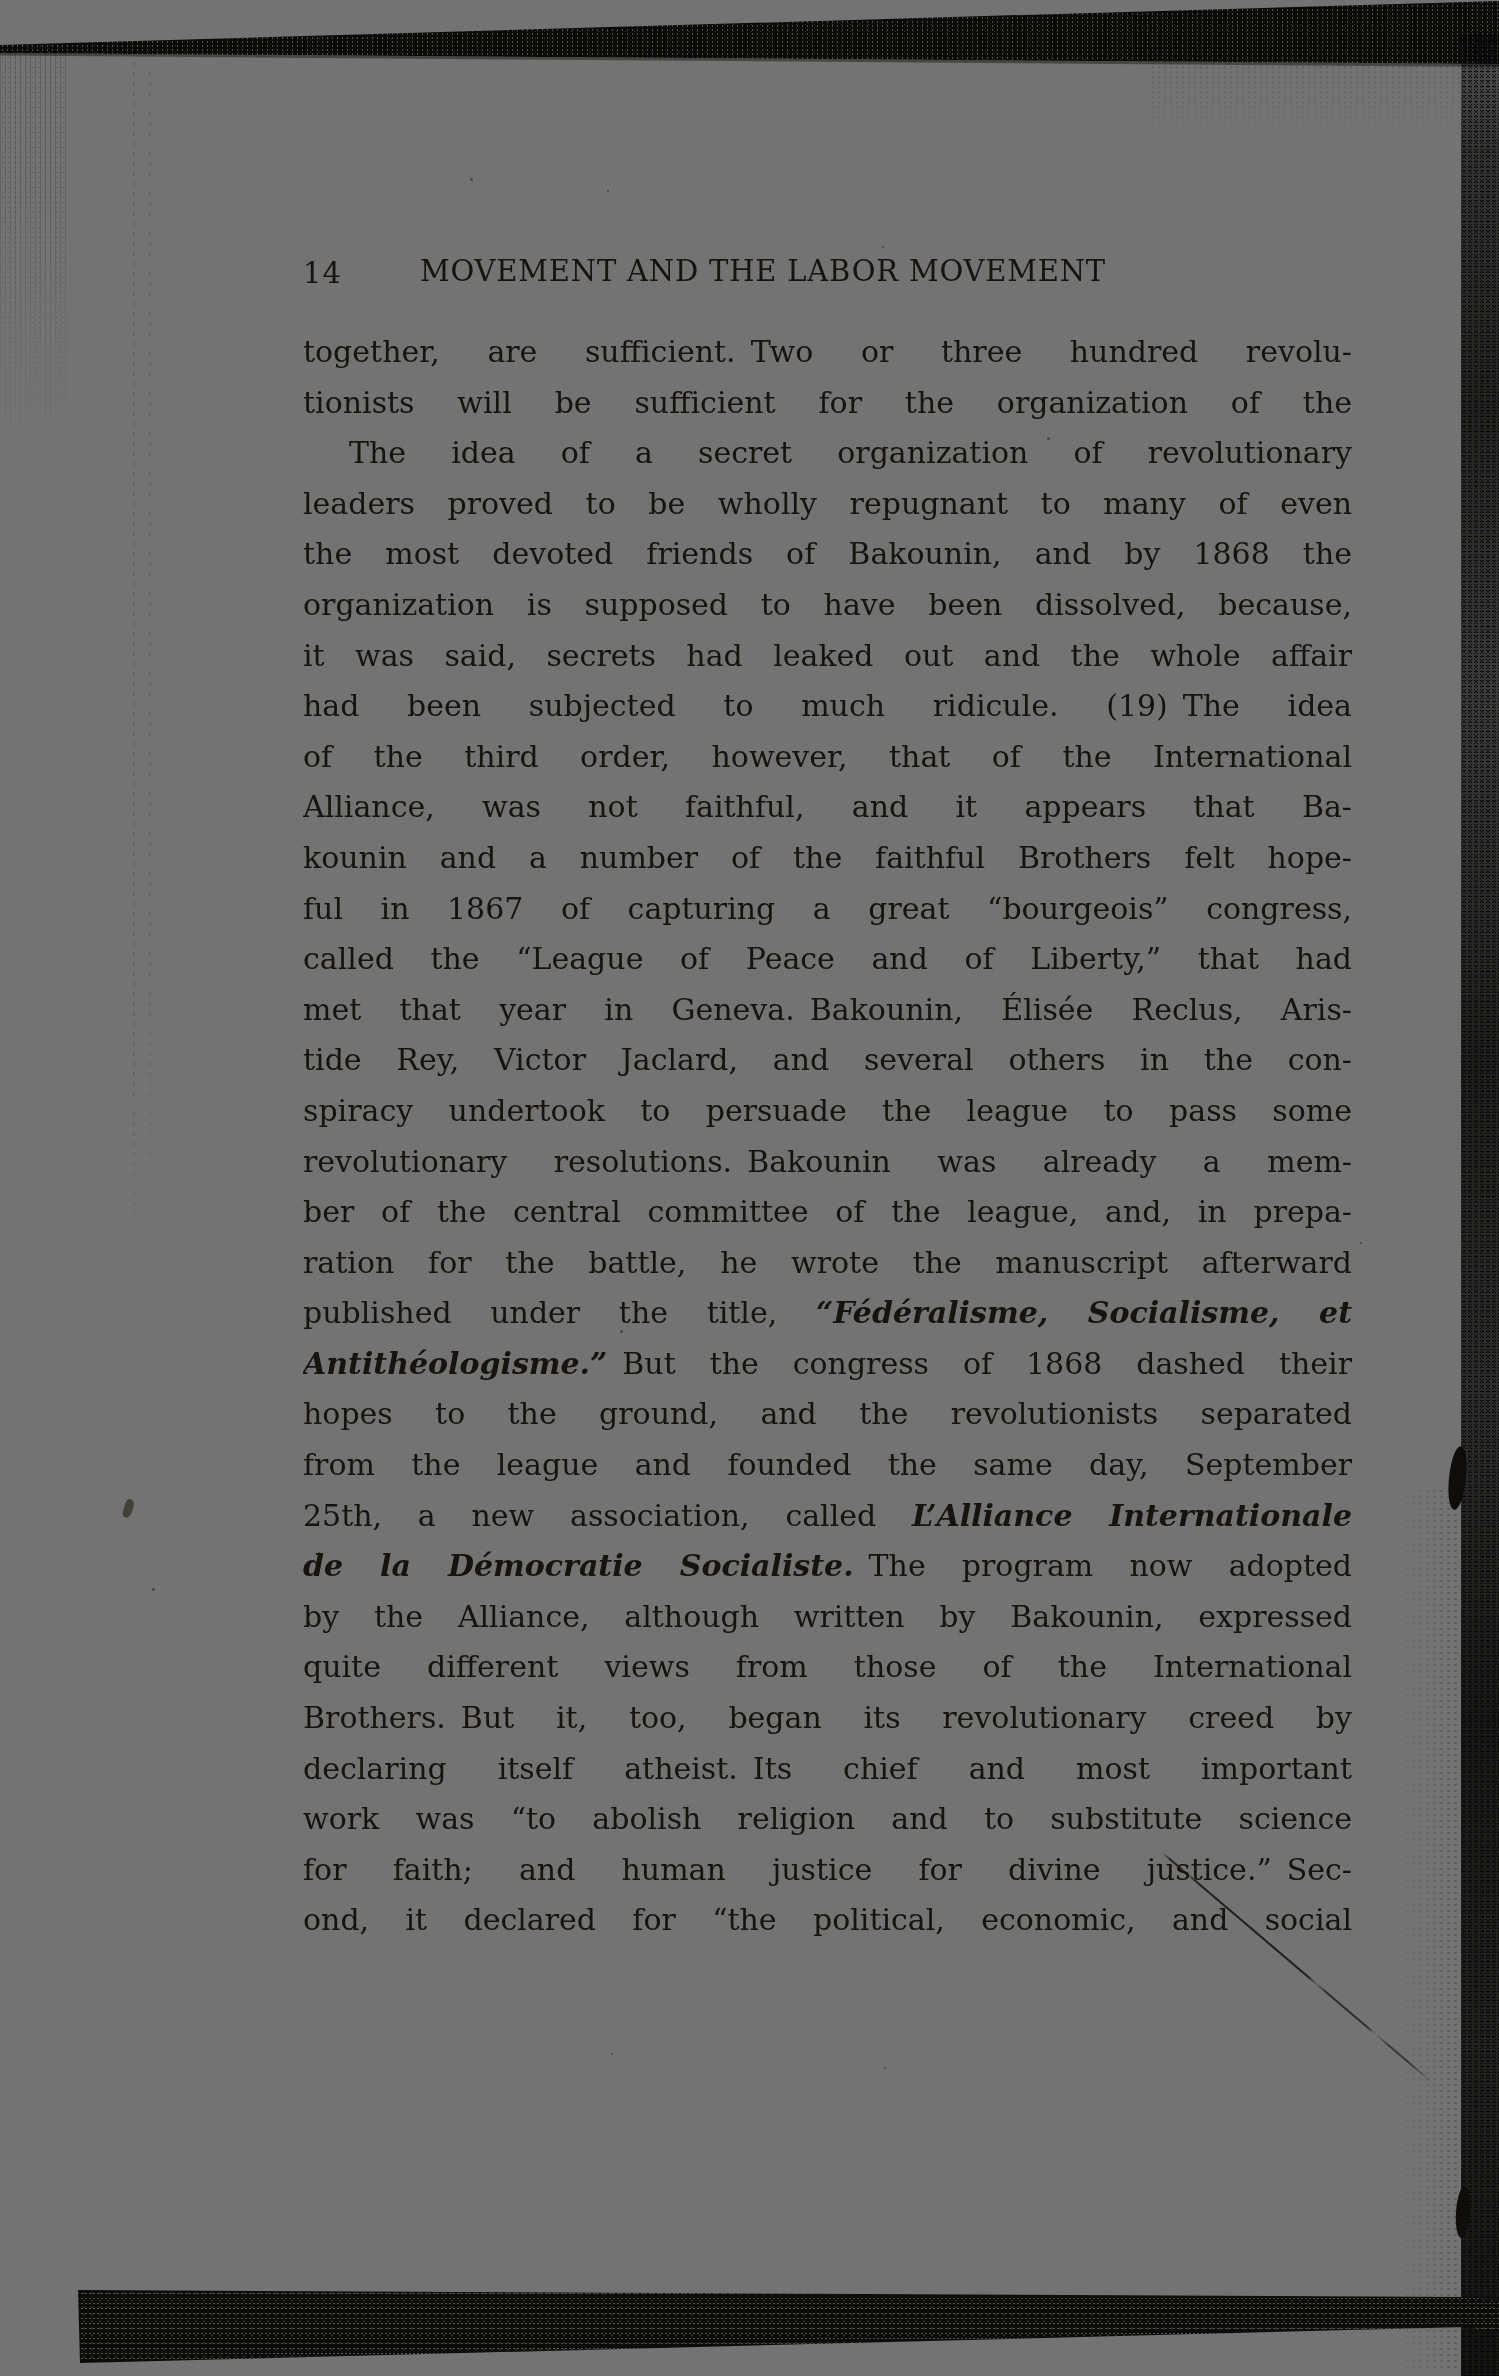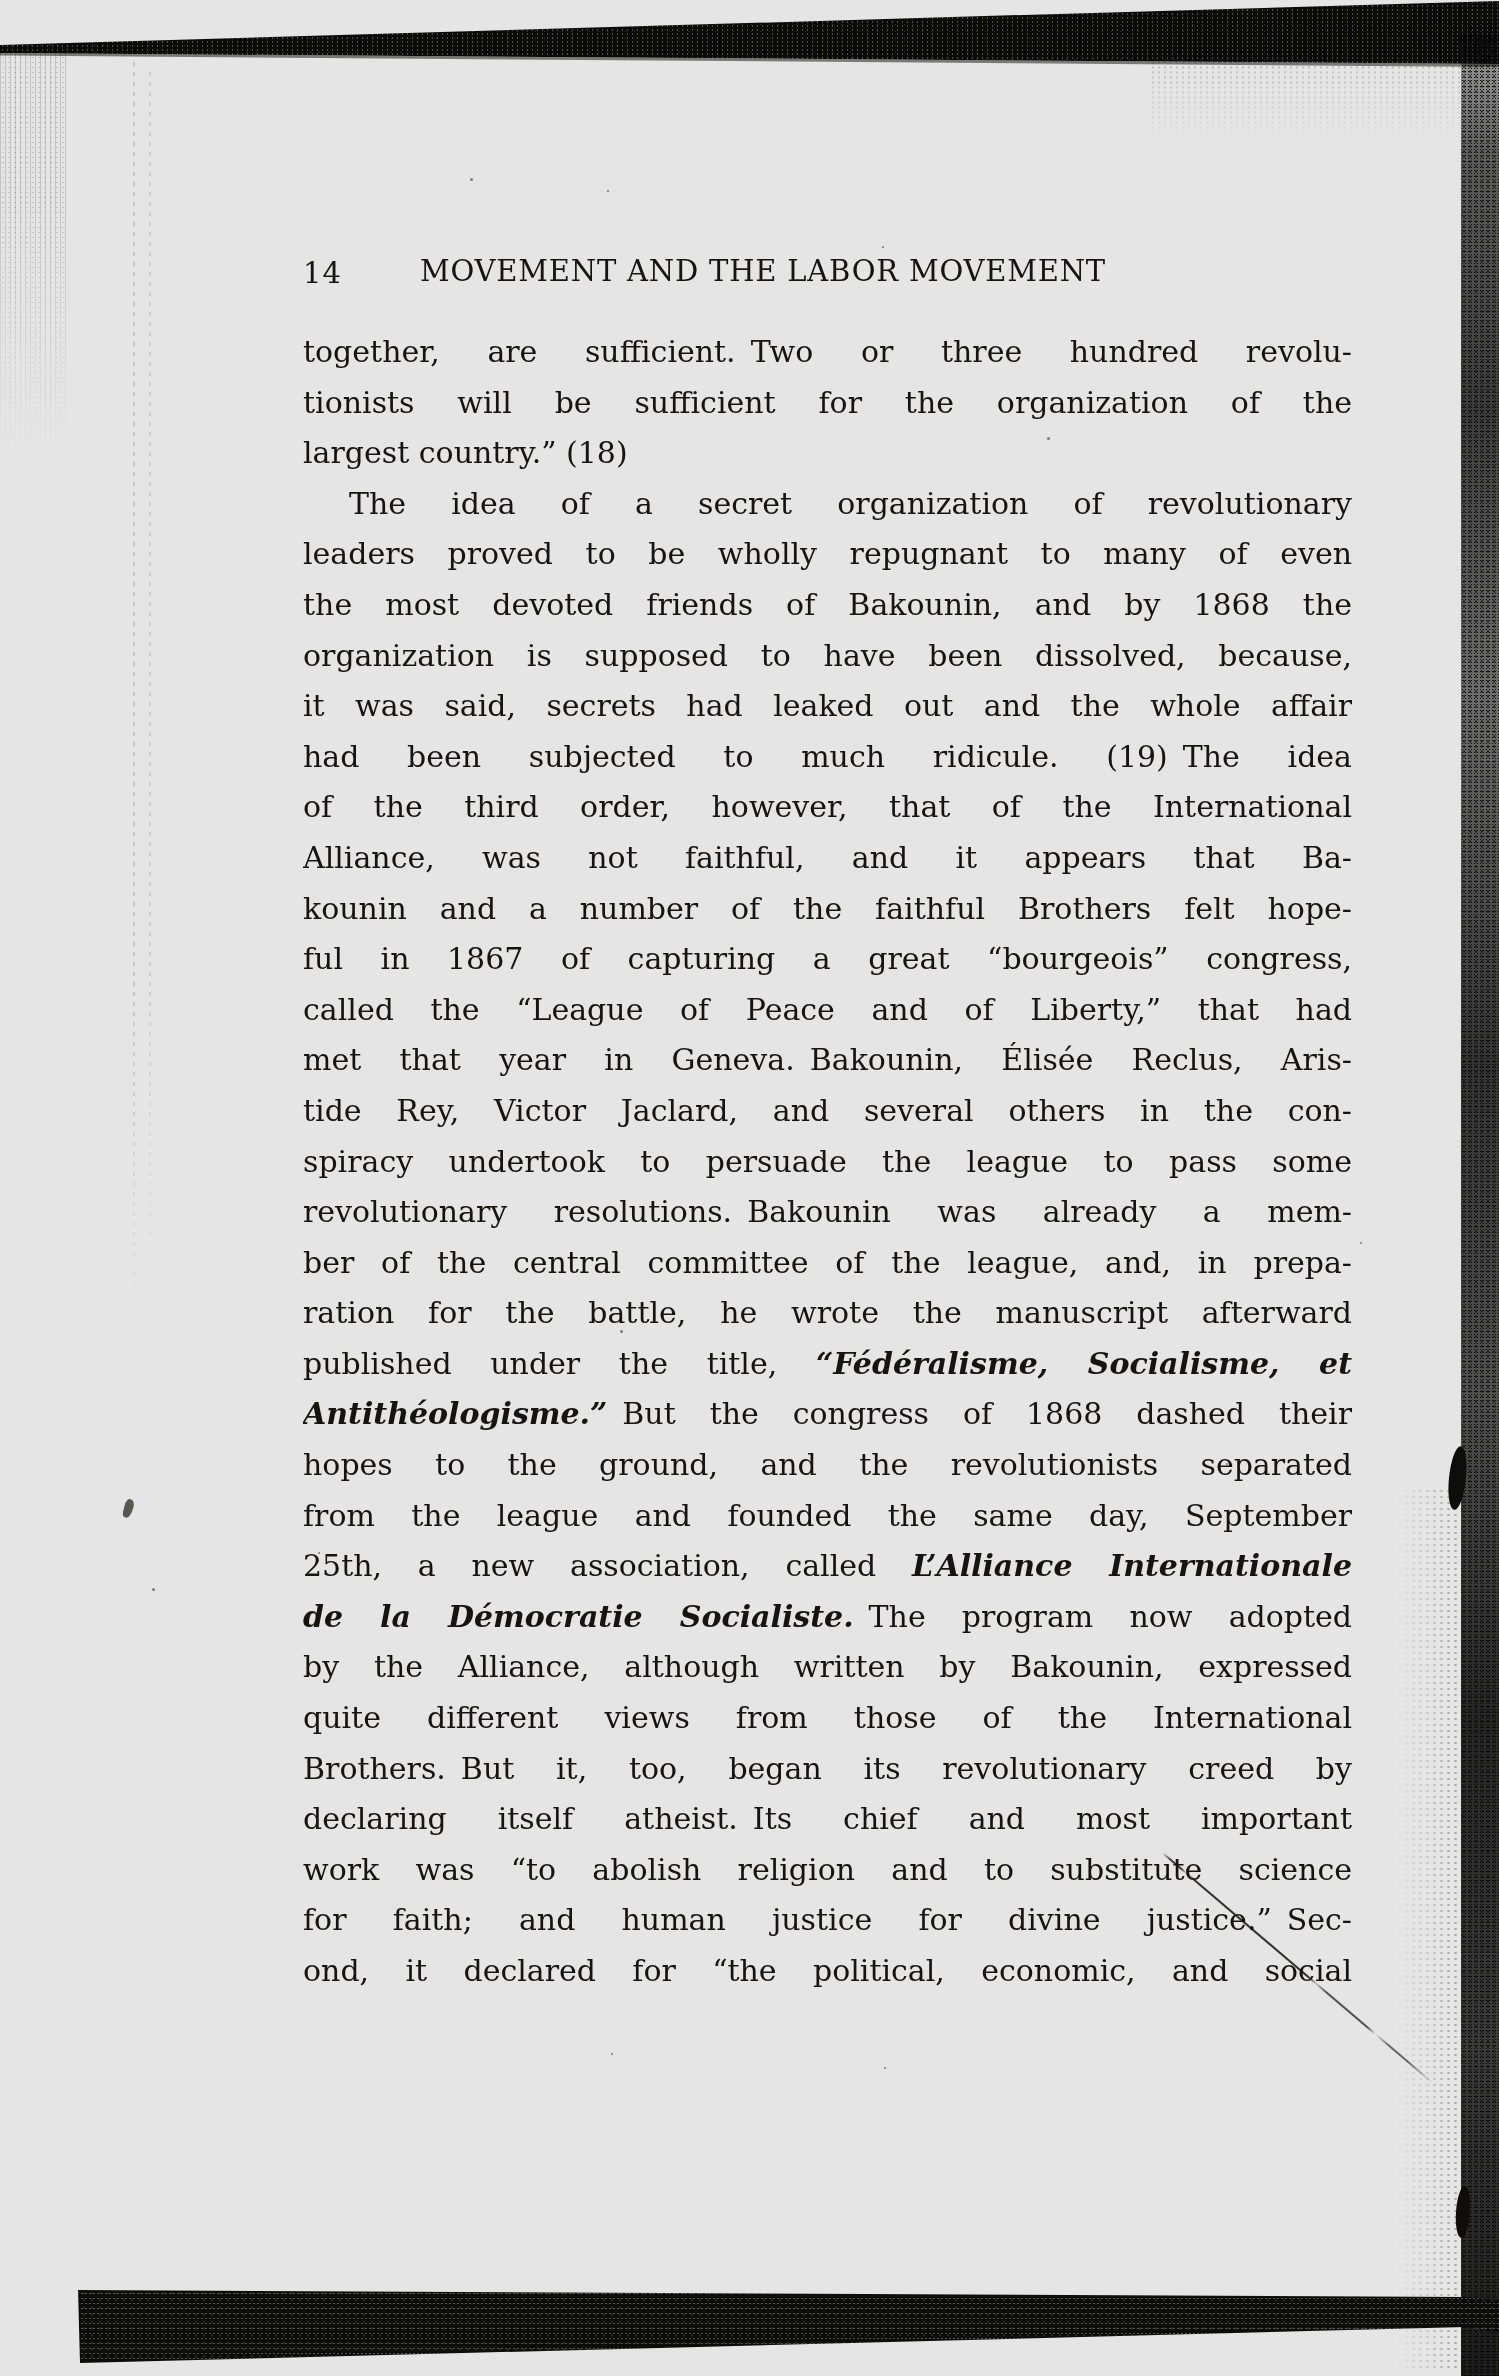--- a/index.html
+++ b/index.html
@@ -113,21 +113,21 @@
     text-align:justify;text-align-last:justify;
     overflow:hidden;
   }
   .line.ragged{text-align-last:left;}
   .line.indent{text-indent:46px;}
   .line i{font-style:italic;font-weight:bold;}
 </style>
 </head>
 <body>
 
-<div class="scan" style="background-color: #e5e5e5; color: rgb(23, 20, 15);">
+<div class="scan" style="background-color: #737373; color: rgb(23, 20, 15);">
 
   <div class="top-band"></div>
   <div class="top-band-shadow"></div>
   <div class="left-speckle"></div>
   <div class="rule rule-a"></div>
   <div class="rule rule-b"></div>
   <div class="right-edge"></div>
   <div class="right-fade"></div>
   <div class="top-right-dots"></div>
   <div class="blob blob-1"></div>
@@ -149,21 +149,20 @@
   <div class="speck" style="left:1360px;top:1242px;width:2px;height:2px;"></div>
 
   <header class="page-header">
     <span class="page-number">14</span>
     <span class="running-title">MOVEMENT AND THE LABOR MOVEMENT</span>
   </header>
 
   <main class="text-block">
       <div class="line"><span>together, are sufficient. Two or three hundred revolu-</span></div>
       <div class="line"><span>tionists will be sufficient for the organization of the</span></div>
-      <div class="line ragged"><span>largest country.” (18)</span></div>
       <div class="line indent"><span>The idea of a secret organization of revolutionary</span></div>
       <div class="line"><span>leaders proved to be wholly repugnant to many of even</span></div>
       <div class="line"><span>the most devoted friends of Bakounin, and by 1868 the</span></div>
       <div class="line"><span>organization is supposed to have been dissolved, because,</span></div>
       <div class="line"><span>it was said, secrets had leaked out and the whole affair</span></div>
       <div class="line"><span>had been subjected to much ridicule. (19) The idea</span></div>
       <div class="line"><span>of the third order, however, that of the International</span></div>
       <div class="line"><span>Alliance, was not faithful, and it appears that Ba-</span></div>
       <div class="line"><span>kounin and a number of the faithful Brothers felt hope-</span></div>
       <div class="line"><span>ful in 1867 of capturing a great “bourgeois” congress,</span></div>

